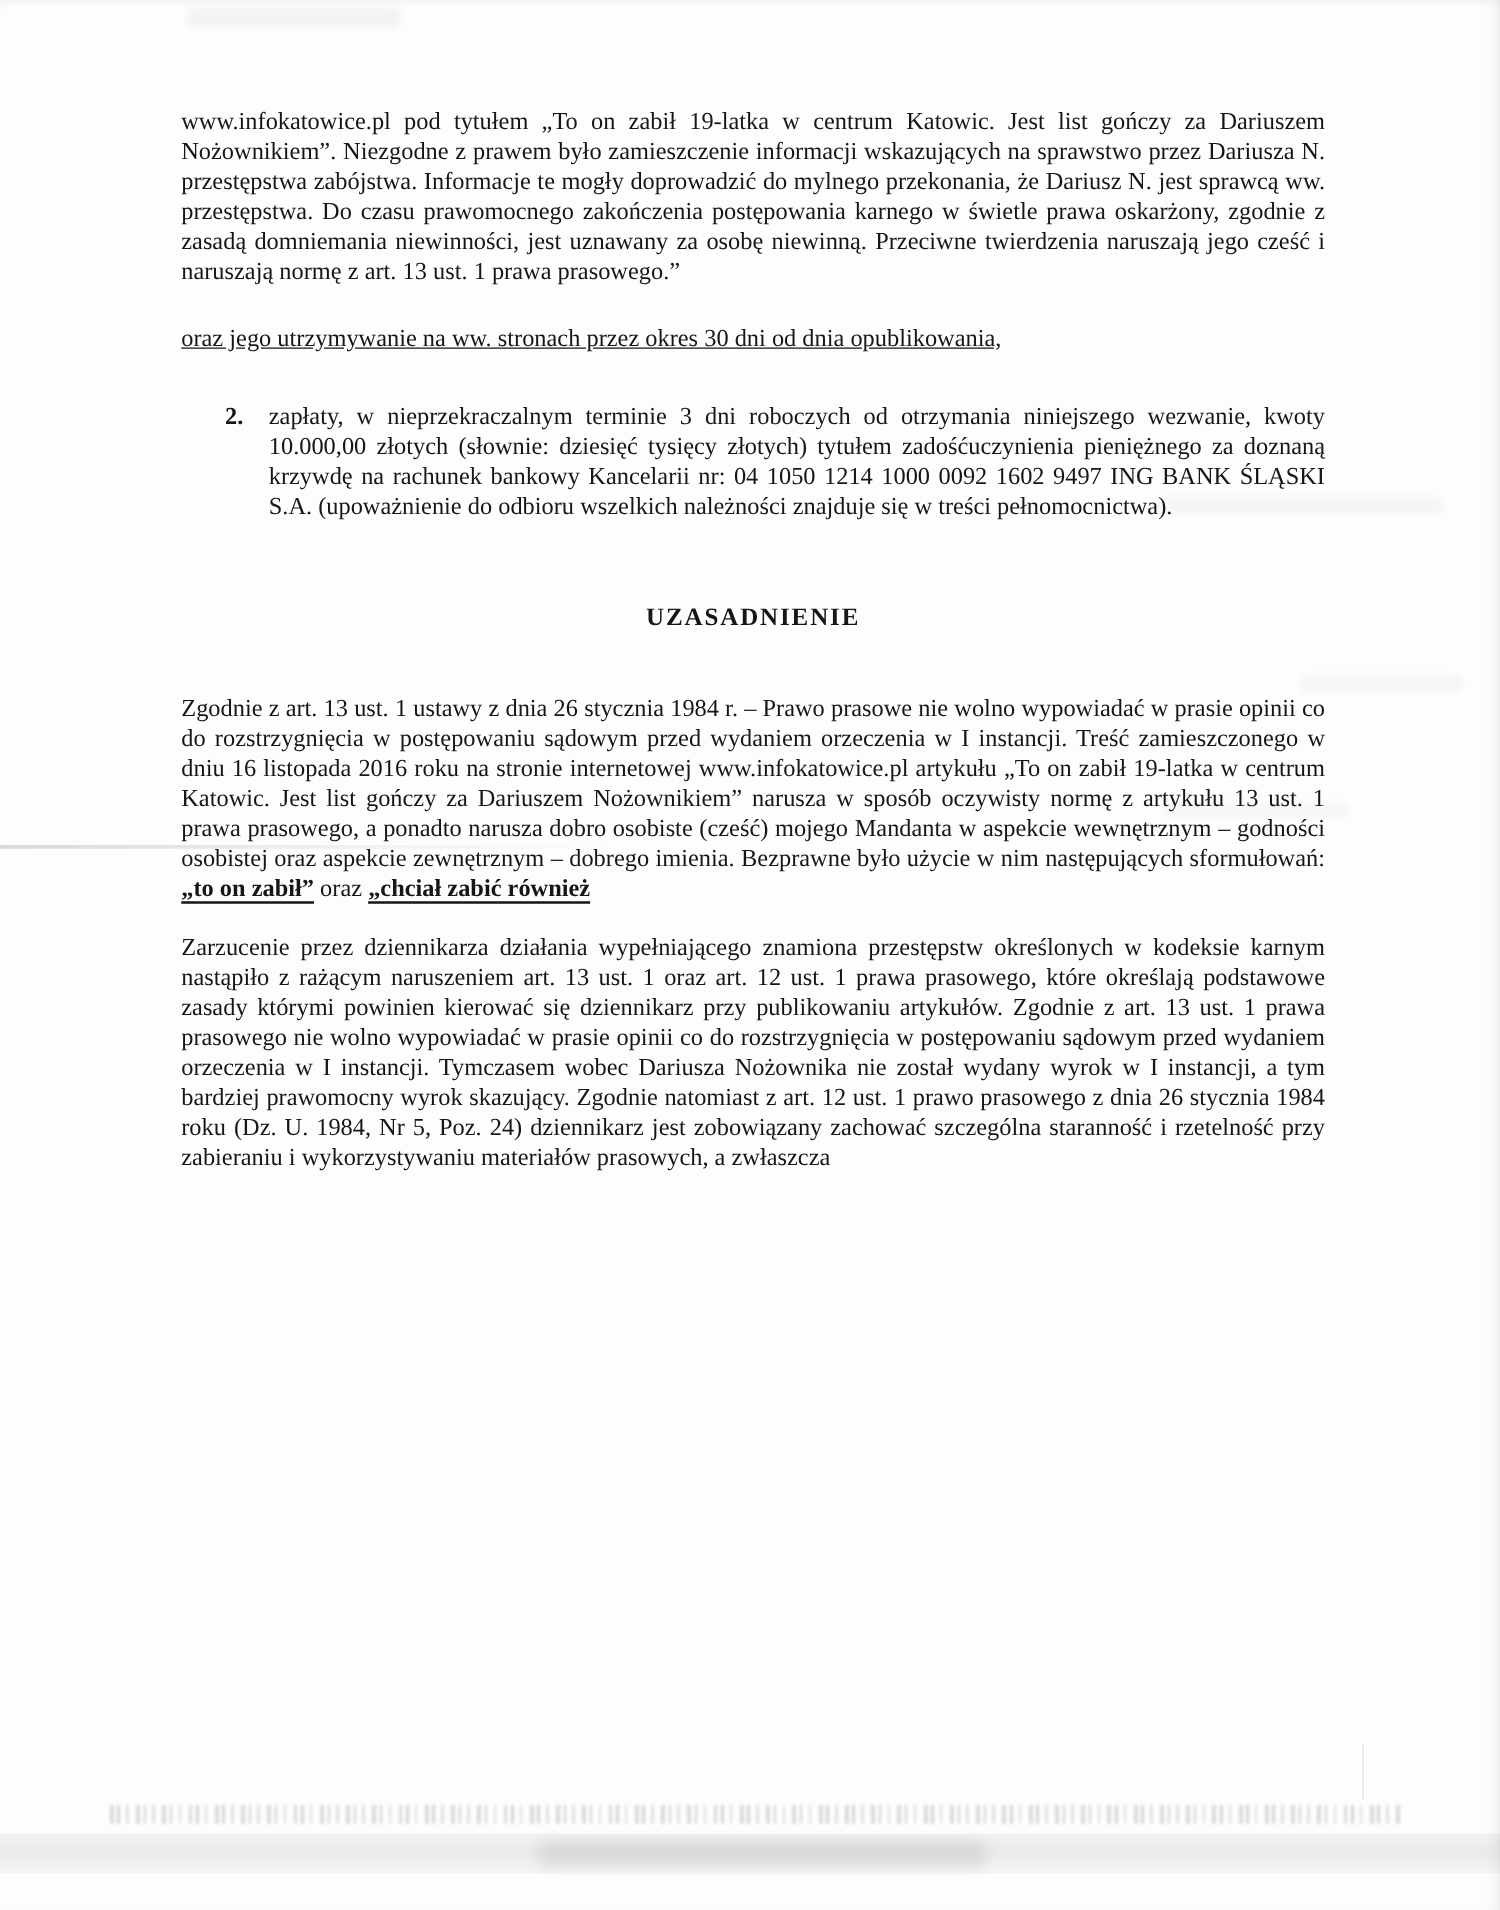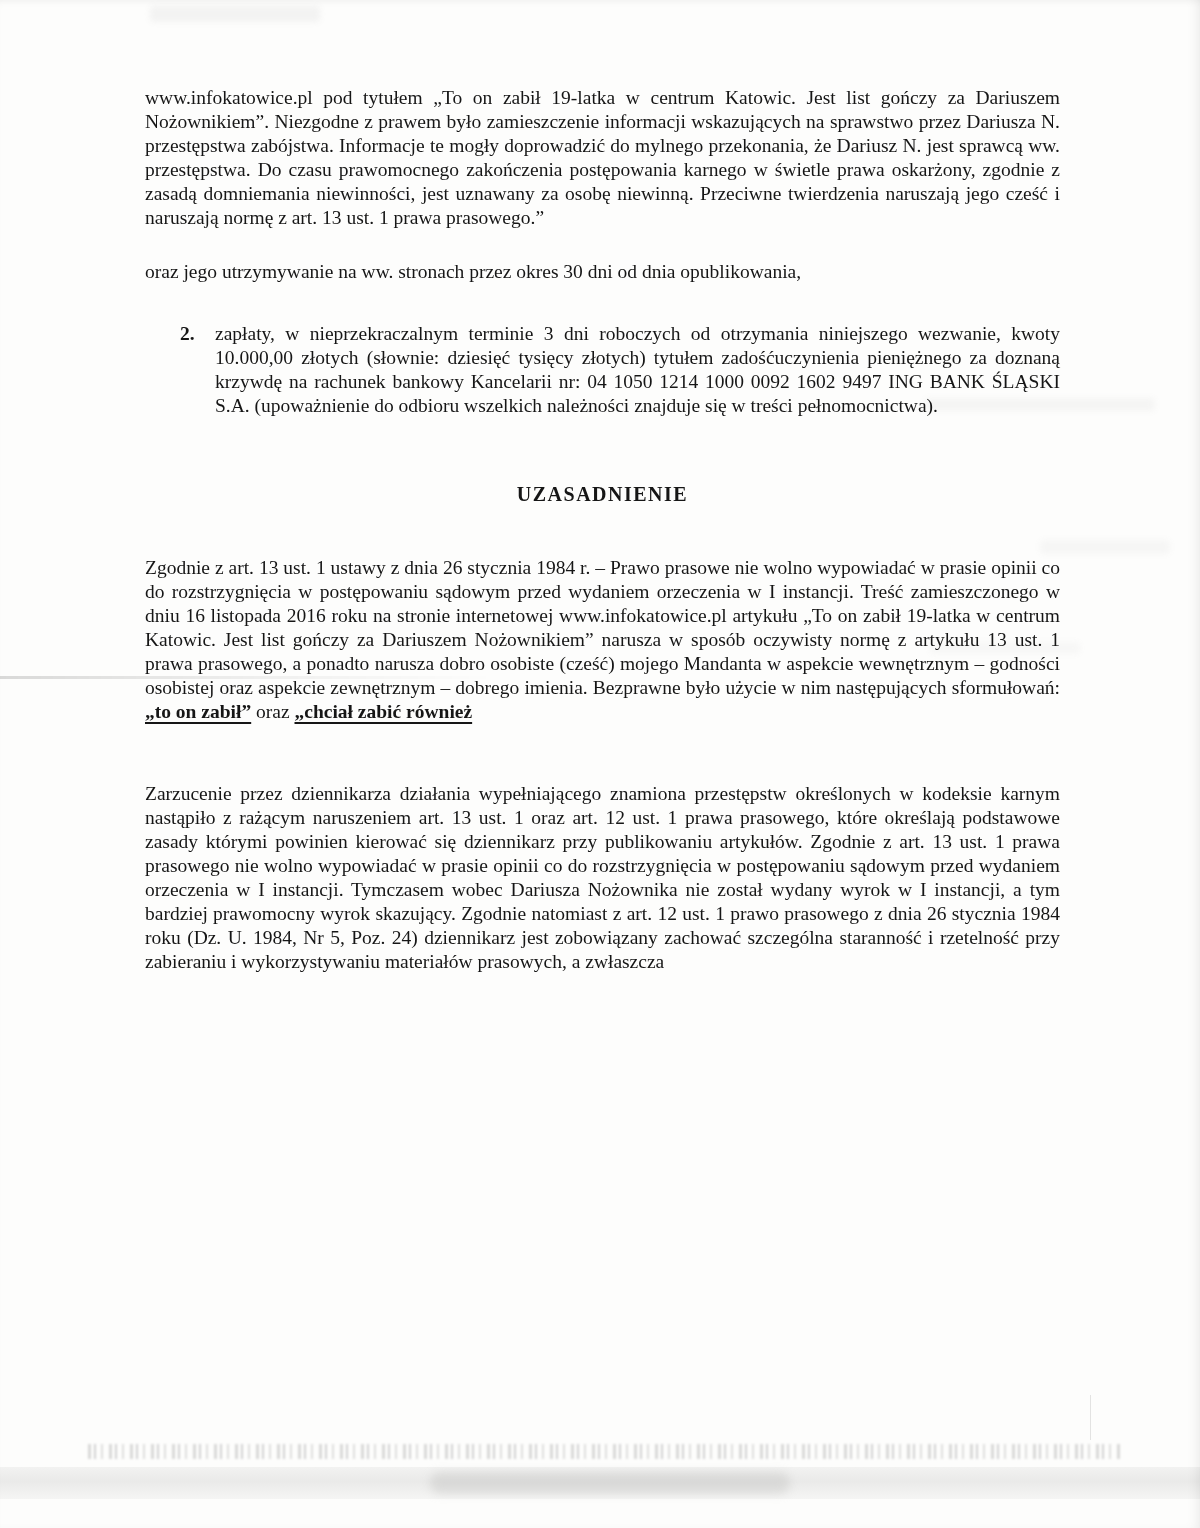--- a/index.html
+++ b/index.html
@@ -16,38 +16,38 @@
     position: absolute;
     left: 145px;
     top: 86px;
     width: 915px;
     font-size: 19.5px;
     line-height: 24px;
     text-rendering: optimizeLegibility;
   }
   .para { margin: 0; }
   .justify { text-align: justify; text-justify: inter-word; }
-  .p-single { margin-top: 30px; }
+  .p-single { margin-top: 30px; text-decoration: underline; }
   .list-item { display: flex; margin-top: 38px; }
   .list-num {
     width: 35px;
     margin-left: 35px;
     flex: 0 0 auto;
     font-weight: bold;
   }
   .list-body { flex: 1 1 auto; }
   .heading {
     margin: 64px 0 0 0;
     text-align: center;
     font-size: 20px;
     font-weight: bold;
     letter-spacing: 1.5px;
   }
   .p-just1 { margin-top: 50px; }
-  .p-just2 { margin-top: 58px; }
+  .p-just2 { margin-top: 23px; }
   .bold-underline {
     font-weight: bold;
     text-decoration: underline;
     text-decoration-thickness: 2px;
     text-underline-offset: 4px;
   }
   
   .smudge {
     position: absolute;
     background: #9a9a9a;

